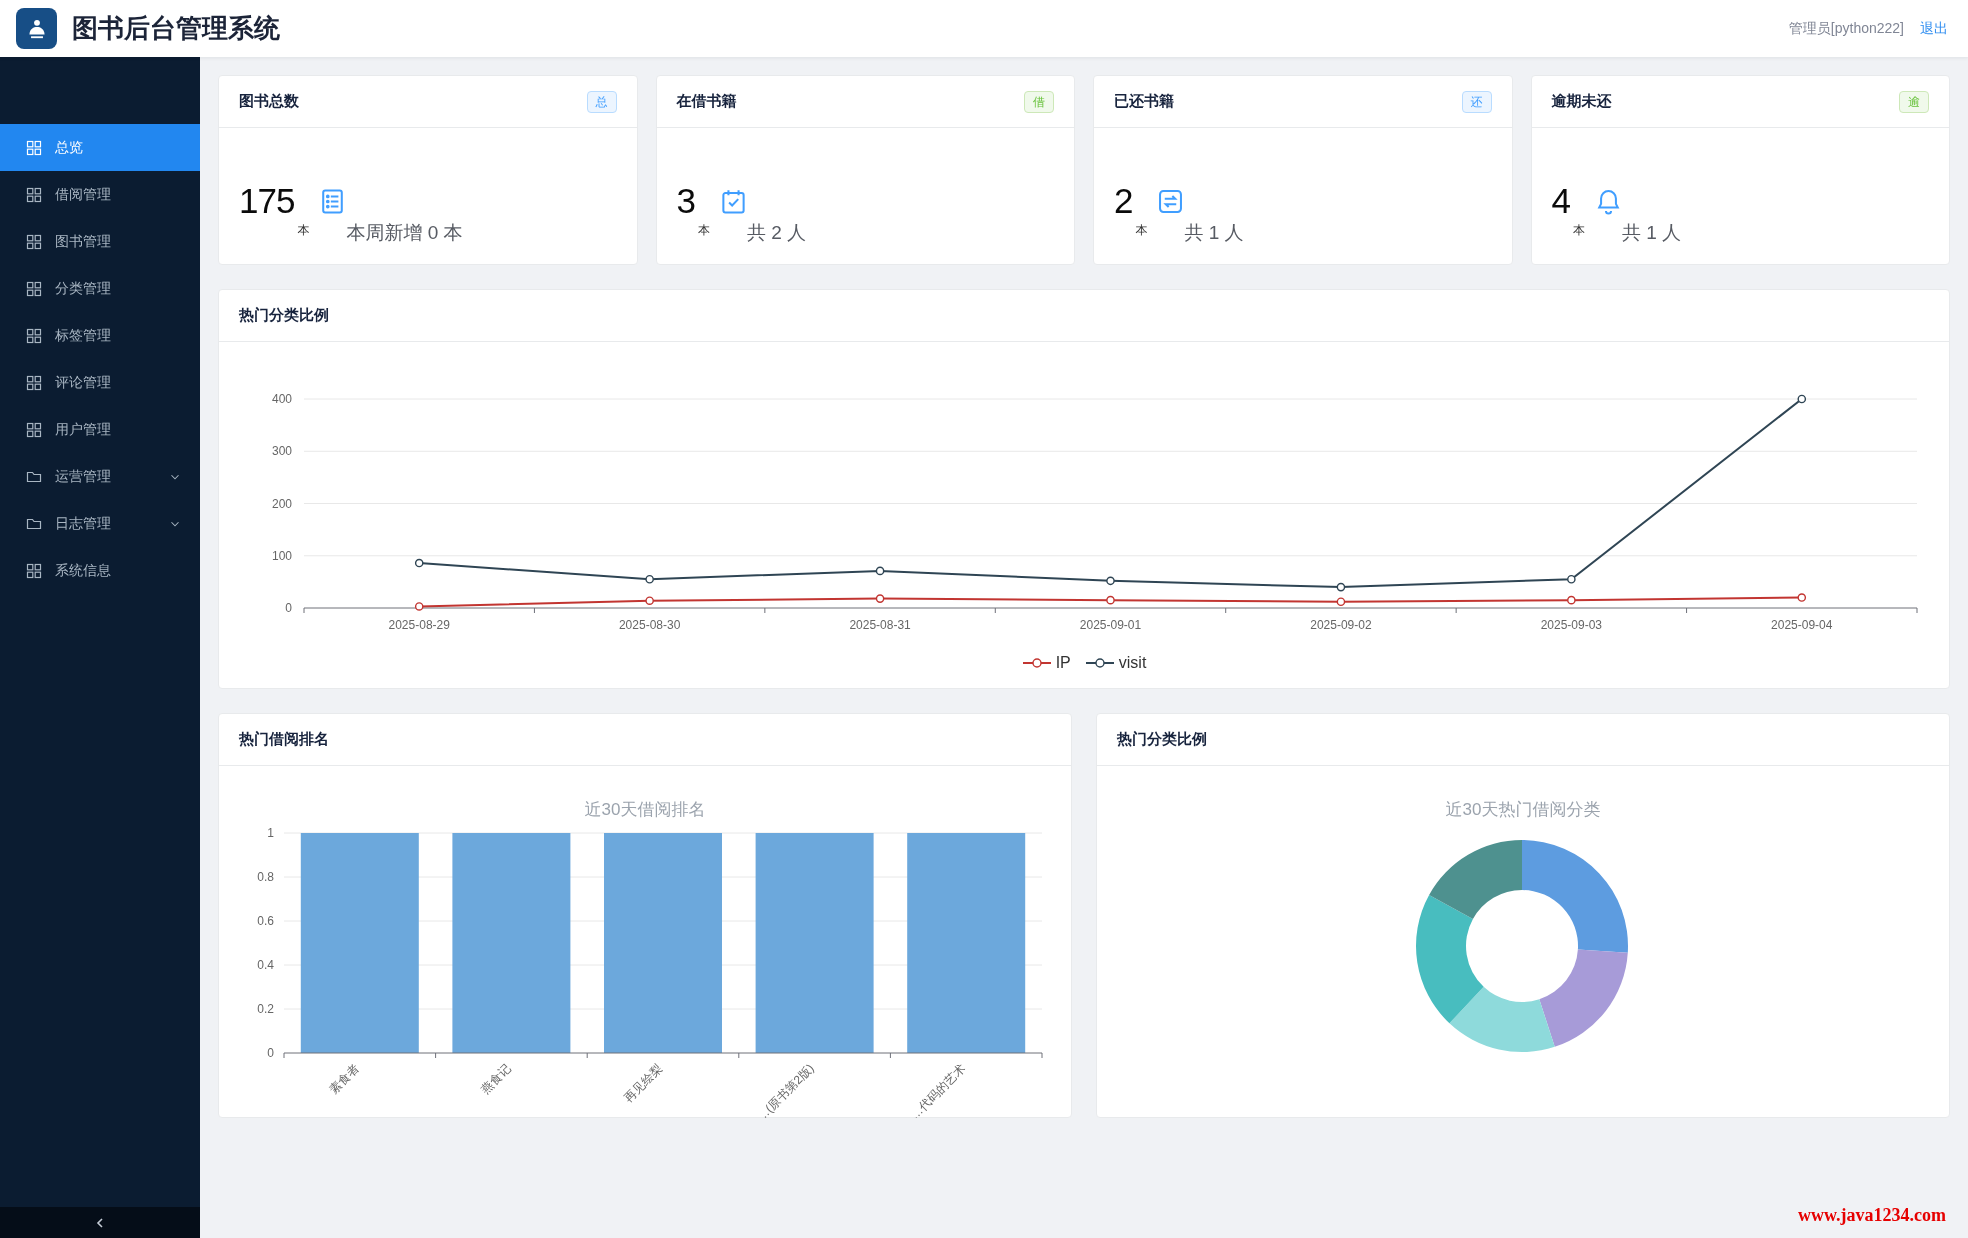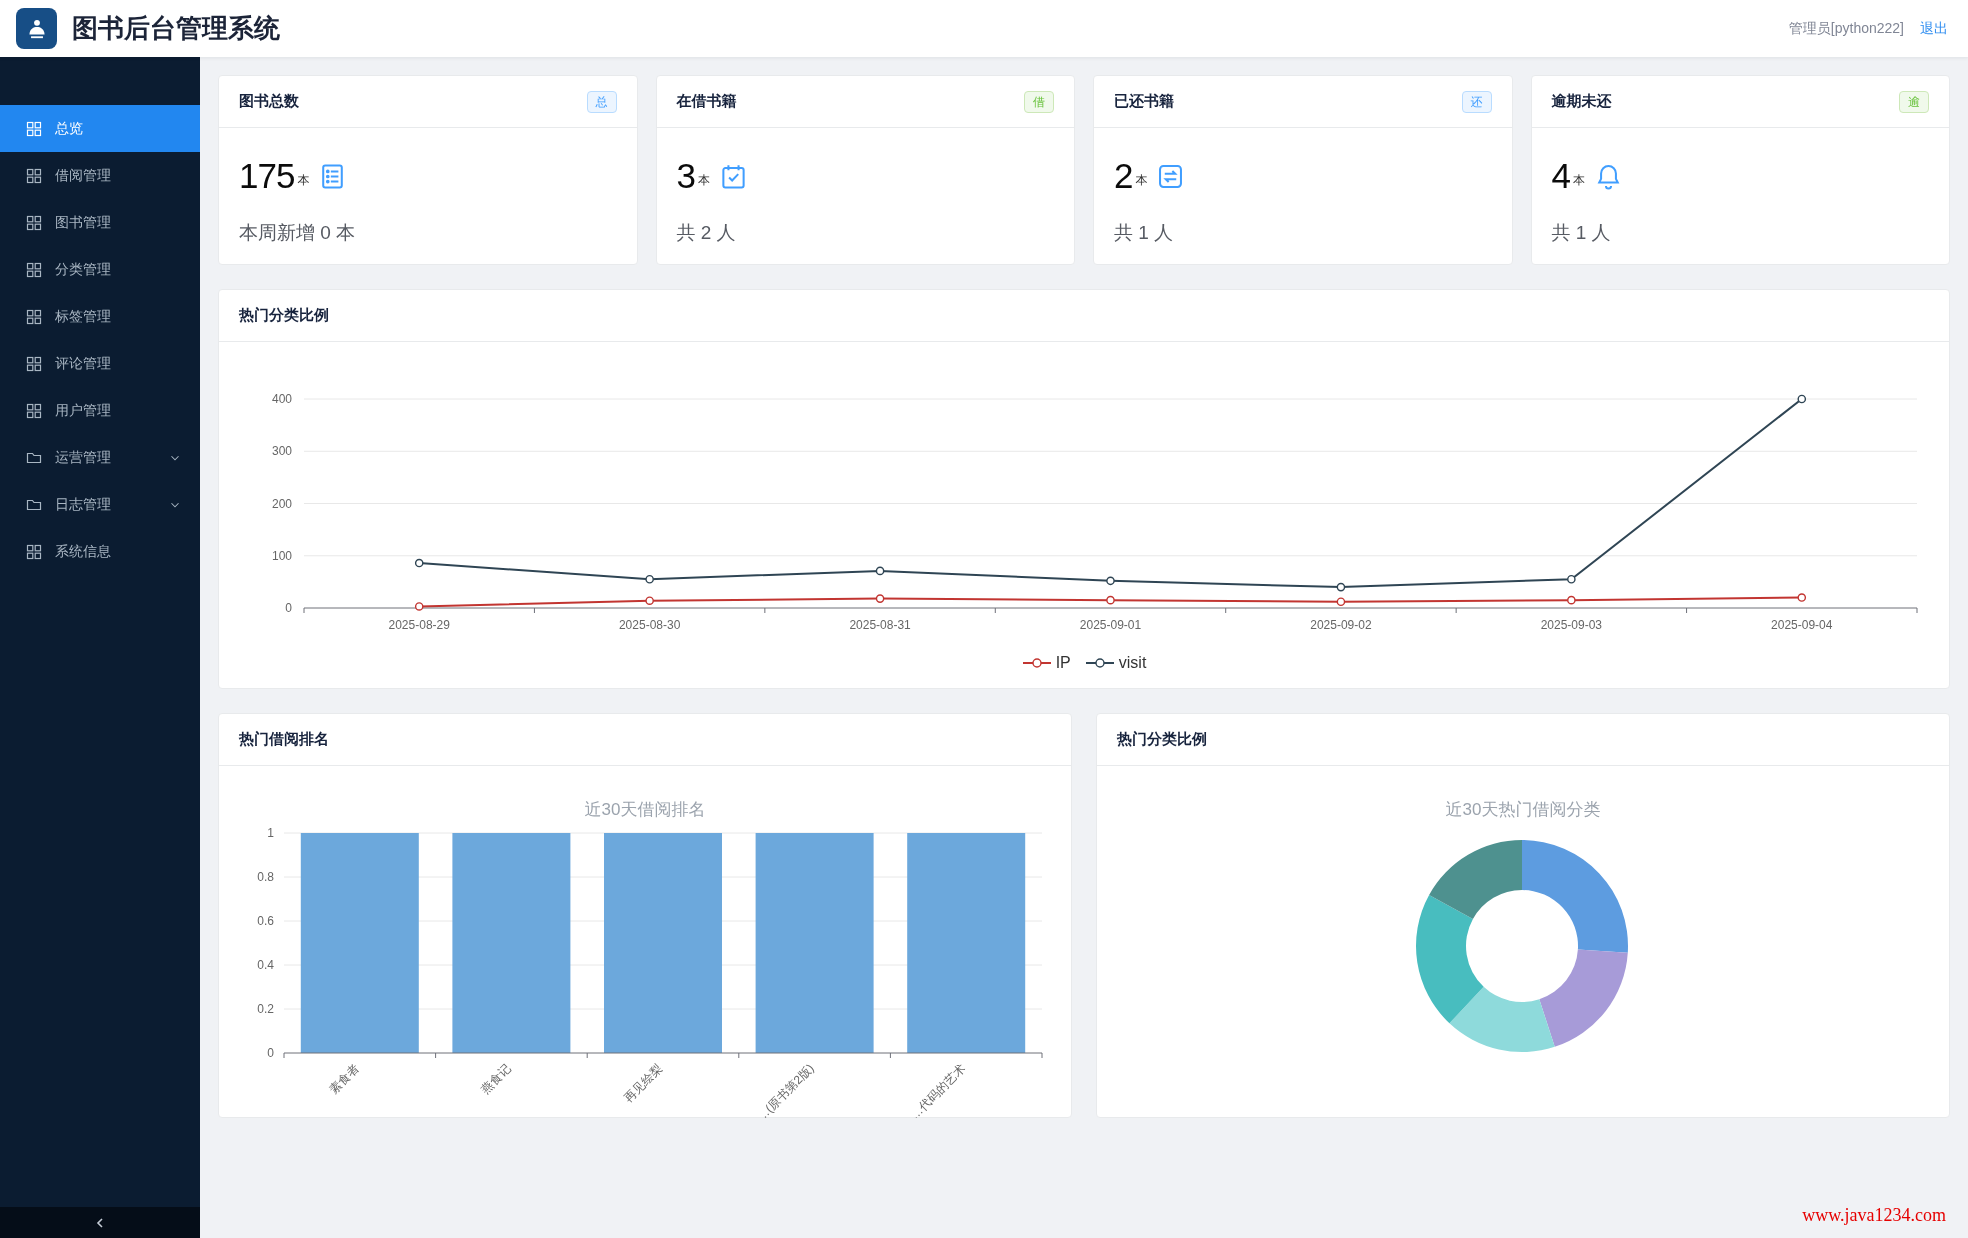--- a/index.html
+++ b/index.html
@@ -12,41 +12,41 @@
             display:flex; align-items:center; padding:0 20px 0 16px; box-shadow:0 1px 4px rgba(0,21,41,.08); z-index:5; }
   .logo { width:41px; height:41px; border-radius:8px; background:var(--logo,#174e86);
           display:flex; align-items:center; justify-content:center; }
   .app-title { font-size:26px; font-weight:700; color:#1c2438; margin-left:15px; }
   .topbar-right { margin-left:auto; display:flex; align-items:center; gap:16px; font-size:14px; }
   .user { color:#808695; }
   .logout { color:var(--link,#2d8cf0); cursor:pointer; text-decoration:none; }
 
   
   .sidebar { position:absolute; top:57px; left:0; width:200px; height:1181px; background:#0b1c31; z-index:4; }
-  #menu { padding-top:48px; }
+  #menu { padding-top:67px; }
   .menu-item { height:47px; display:flex; align-items:center; gap:13px; padding:0 18px 0 26px;
                color:#a9b6c3; font-size:14px; cursor:pointer; }
   .menu-item svg { flex:0 0 auto; }
   .menu-item .chev { margin-left:auto; }
   .menu-item.active { background:var(--accent,#2287f0); color:#fff; }
   .collapse-bar { position:absolute; bottom:0; left:0; width:100%; height:31px; background:#050d18;
                   display:flex; align-items:center; justify-content:center; cursor:pointer; }
 
   
   .main { position:absolute; top:57px; left:200px; width:1768px; height:1181px; padding:18px; }
   .card { background:#fff; border:1px solid #e8eaec; border-radius:4px; }
   .card-header { height:52px; display:flex; align-items:center; padding:0 20px;
                  border-bottom:1px solid #e8eaec; font-size:15px; font-weight:600; color:#17233d; }
 
   .stat-row { display:flex; gap:18px; }
   .stat-card { flex:1; height:190px; display:flex; flex-direction:column; }
   .stat-card .badge { margin-left:auto; font-size:12px; font-weight:400; padding:4px 8px; border-radius:4px; line-height:1; }
   .badge-blue  { color:#409eff; background:#ecf5ff; border:1px solid #b9dcff; }
   .badge-green { color:#67c23a; background:#f0f9eb; border:1px solid #cde8b8; }
-  .stat-body { flex:1; display:flex; flex-direction:column; padding:6px 20px 18px; }
+  .stat-body { flex:1; display:flex; flex-direction:row; padding:6px 20px 18px; }
   .num-row { display:flex; align-items:center; margin-top:22px; }
   .num { font-size:35px; color:#0b0b0b; letter-spacing:-1px; }
   .unit { font-size:12px; color:#333; align-self:flex-end; margin:0 0 7px 3px; }
   .num-row .sicon { margin-left:10px; color:#409eff; display:flex; }
   .stat-footer { margin-top:auto; font-size:19px; color:#575b63; }
 
   .line-card { margin-top:24px; height:400px; }
   .card-body { position:relative; }
   .chart-legend { display:flex; justify-content:center; align-items:center; gap:14px;
                   font-size:16px; color:#333; }
@@ -54,21 +54,21 @@
   #line-legend { margin-top:6px; }
 
   .bottom-row { margin-top:24px; display:flex; gap:24px; }
   .bottom-row .card { flex:1; height:405px; }
   .inner-title { position:absolute; top:32px; left:0; width:100%; text-align:center;
                  font-size:17px; color:#9ba3ad; }
   .pie-legend { position:absolute; bottom:28px; left:0; width:100%; }
   .swatch { width:25px; height:14px; border-radius:3px; display:inline-block; }
 
   .watermark { position:absolute; right:22px; bottom:12px; font-family:"Liberation Serif","DejaVu Serif",serif;
-               font-weight:400; font-size:18px; color:#e60000; }
+               font-weight:700; font-size:18px; color:#e60000; }
   svg text { font-family:"Liberation Sans","DejaVu Sans",sans-serif; }
 </style>
 </head>
 <body>
 
 <div class="page">
 
   <header class="topbar">
     <div class="logo">
       <svg width="26" height="26" viewBox="0 0 24 24">

